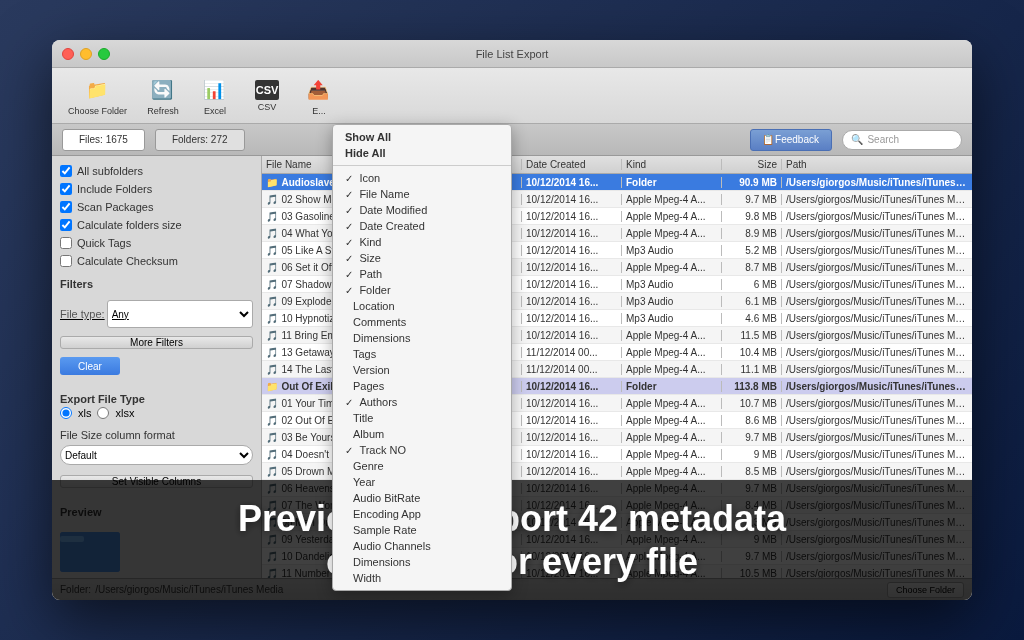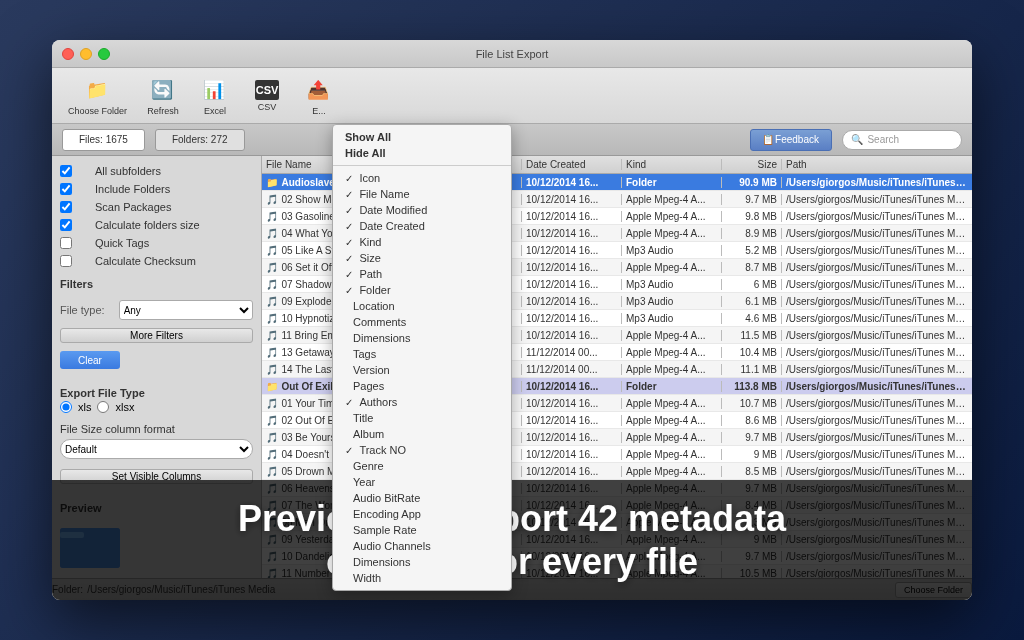--- a/index.html
+++ b/index.html
@@ -163,32 +163,32 @@
       display: flex;
       flex-direction: column;
       padding: 8px;
       gap: 4px;
       font-size: 11px;
       overflow-y: auto;
     }
     .sidebar-checkbox {
       display: flex;
       align-items: center;
-      gap: 23px;
+      gap: 5px;
       padding: 1px 0;
     }
     .sidebar-checkbox input[type=checkbox] { width: 12px; height: 12px; }
     .sidebar-section { font-weight: 600; color: #333; margin-top: 6px; margin-bottom: 2px; }
     .sidebar-label { color: #333; font-size: 11px; }
 
-    .filter-row { display: flex; align-items: center; gap: 14px; margin-top: 4px; }
+    .filter-row { display: flex; align-items: center; gap: 2px; margin-top: 4px; text-decoration: underline; }
     .filter-label { font-size: 11px; color: #555; }
     .filter-select {
       flex: 1;
-      height: 20px;
+      height: 28px;
       font-size: 10px;
       background: #fff;
       border: 1px solid #aaa;
       border-radius: 3px;
     }
     .more-filters-btn {
       width: 100%;
       height: 22px;
       background: linear-gradient(to bottom, #e8e8e8, #d0d0d0);
       border: 1px solid #aaa;
@@ -350,21 +350,21 @@
       text-shadow: 0 2px 8px rgba(0,0,0,0.5);
     }
 
     
     .footer-bar {
       height: 22px;
       background: linear-gradient(to bottom, #c8c8c8, #b8b8b8);
       border-top: 1px solid #999;
       display: flex;
       align-items: center;
-      padding: 0 0;
+      padding: 0 8px;
       font-size: 10px;
       color: #333;
       gap: 4px;
     }
     .footer-path { flex: 1; overflow: hidden; text-overflow: ellipsis; white-space: nowrap; }
     .choose-folder-btn {
       height: 16px;
       padding: 0 8px;
       background: linear-gradient(to bottom, #e0e0e0, #c8c8c8);
       border: 1px solid #999;

